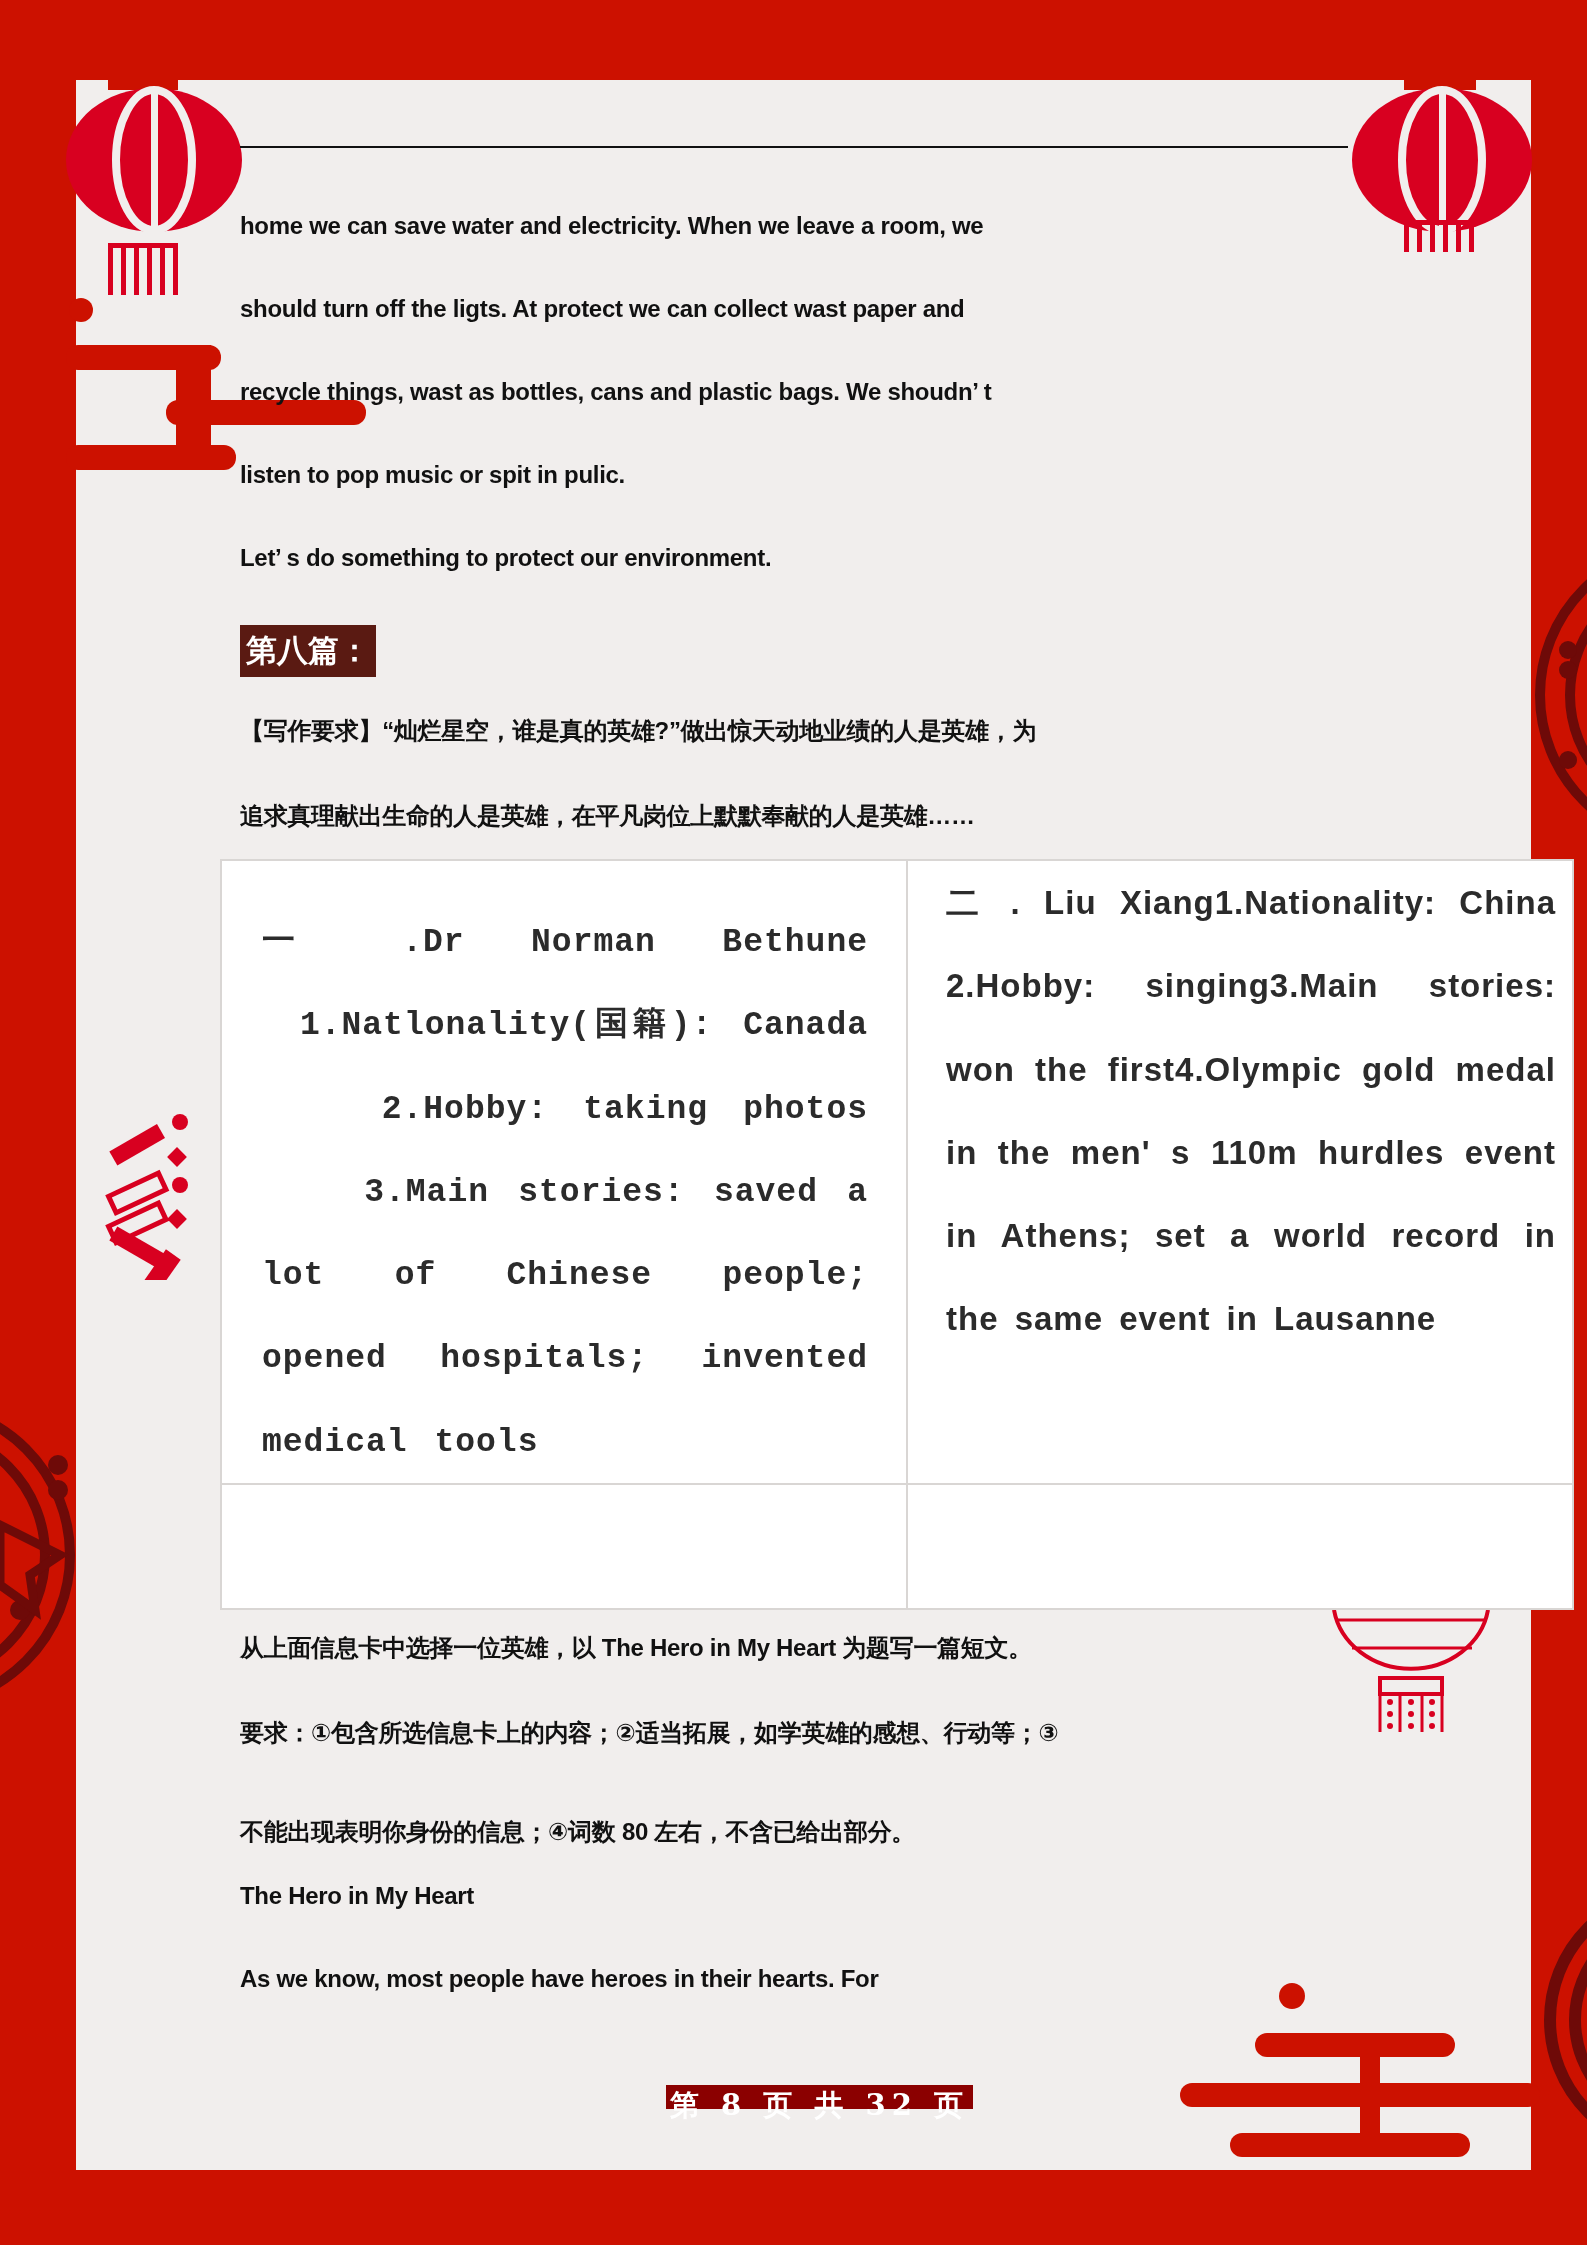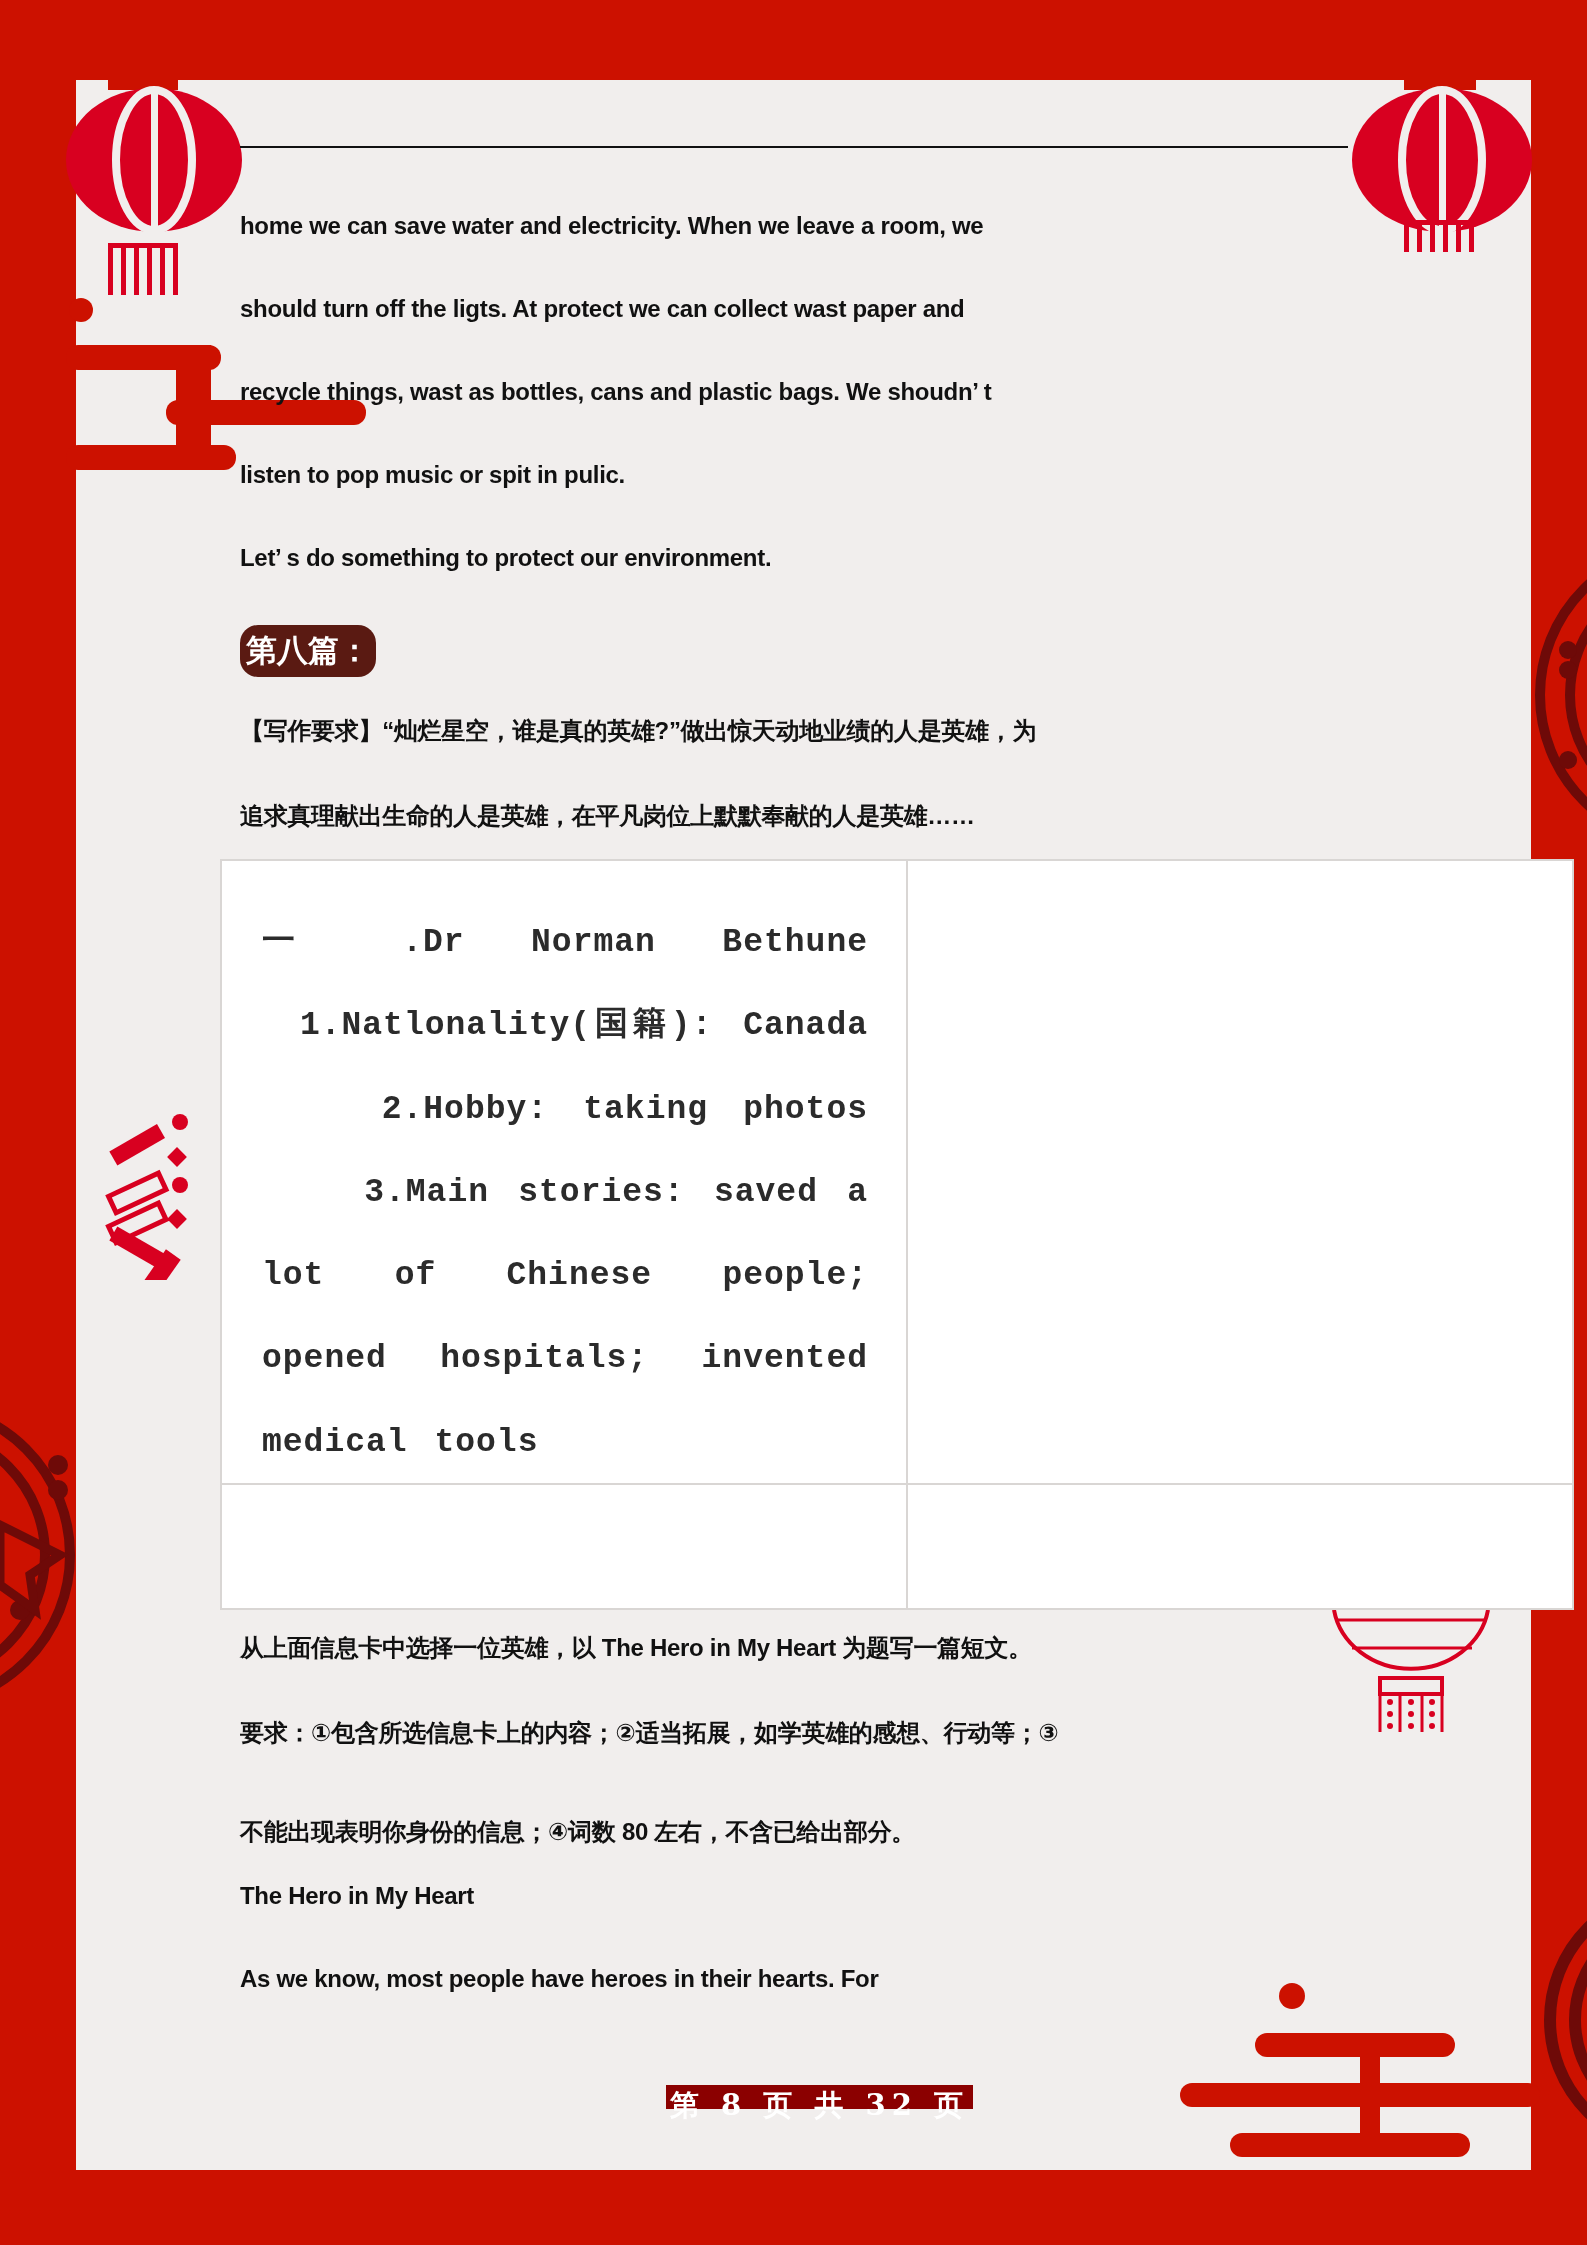--- a/index.html
+++ b/index.html
@@ -15,21 +15,21 @@
     .deco { position: absolute; }
     .text-line {
       position: absolute; left: 240px; font-size: 24px; font-weight: bold;
       color: #111; white-space: nowrap; letter-spacing: -0.3px;
     }
     .top-rule {
       position: absolute; left: 240px; top: 146px; width: 1108px; height: 2px; background: #111;
     }
     .section-badge {
       position: absolute; left: 240px; top: 625px; height: 52px; padding: 0 6px;
-      background: #5a1a12; color: #fff; font-size: 31px; font-weight: bold; line-height: 52px; border-radius: 18px;
+      background: #5a1a12; color: #fff; font-size: 31px; font-weight: bold; line-height: 52px;
     }
     .info-table {
       position: absolute; left: 220px; top: 859px; width: 1354px; height: 751px;
       background: #fff; border: 2px solid #d9d6d4; box-sizing: border-box;
     }
     .cell-divider-v { position: absolute; left: 684px; top: 0; width: 2px; height: 100%; background: #d9d6d4; }
     .cell-divider-h { position: absolute; left: 0; top: 622px; width: 100%; height: 2px; background: #d9d6d4; }
     .card {
       position: absolute; font-size: 33px; font-weight: bold; color: #2b2b2b;
       line-height: 83.3px; text-align: justify; letter-spacing: 1px; word-spacing: 6px;
@@ -166,20 +166,21 @@
 
 <div class="section-badge">第八篇：</div>
 
 <div class="text-line" style="top:715px">【写作要求】“灿烂星空，谁是真的英雄?”做出惊天动地业绩的人是英雄，为</div>
 <div class="text-line" style="top:800px">追求真理献出生命的人是英雄，在平凡岗位上默默奉献的人是英雄……</div>
 
 <div class="info-table">
   <div class="cell-divider-v"></div>
   <div class="cell-divider-h"></div>
   <div class="card card1">一 .Dr Norman Bethune 　1.Natlonality(国籍): Canada 　　 2.Hobby: taking photos 　　 3.Main stories: saved a lot of Chinese people; opened hospitals; invented medical tools</div>
+  <div class="card card2">二 . Liu Xiang1.Nationality: China 2.Hobby: singing3.Main stories: won the first4.Olympic gold medal in the men' s 110m hurdles event in Athens; set a world record in the same event in Lausanne</div>
 </div>
 
 <div class="text-line" style="top:1632px">从上面信息卡中选择一位英雄，以 The Hero in My Heart 为题写一篇短文。</div>
 <div class="text-line" style="top:1717px">要求：①包含所选信息卡上的内容；②适当拓展，如学英雄的感想、行动等；③</div>
 <div class="text-line" style="top:1816px">不能出现表明你身份的信息；④词数 80 左右，不含已给出部分。</div>
 <div class="text-line" style="top:1882px">The Hero in My Heart</div>
 <div class="text-line" style="top:1965px">As we know, most people have heroes in their hearts.   For</div>
 
 <div class="footer-badge">第 8 页 共 32 页</div>
 

